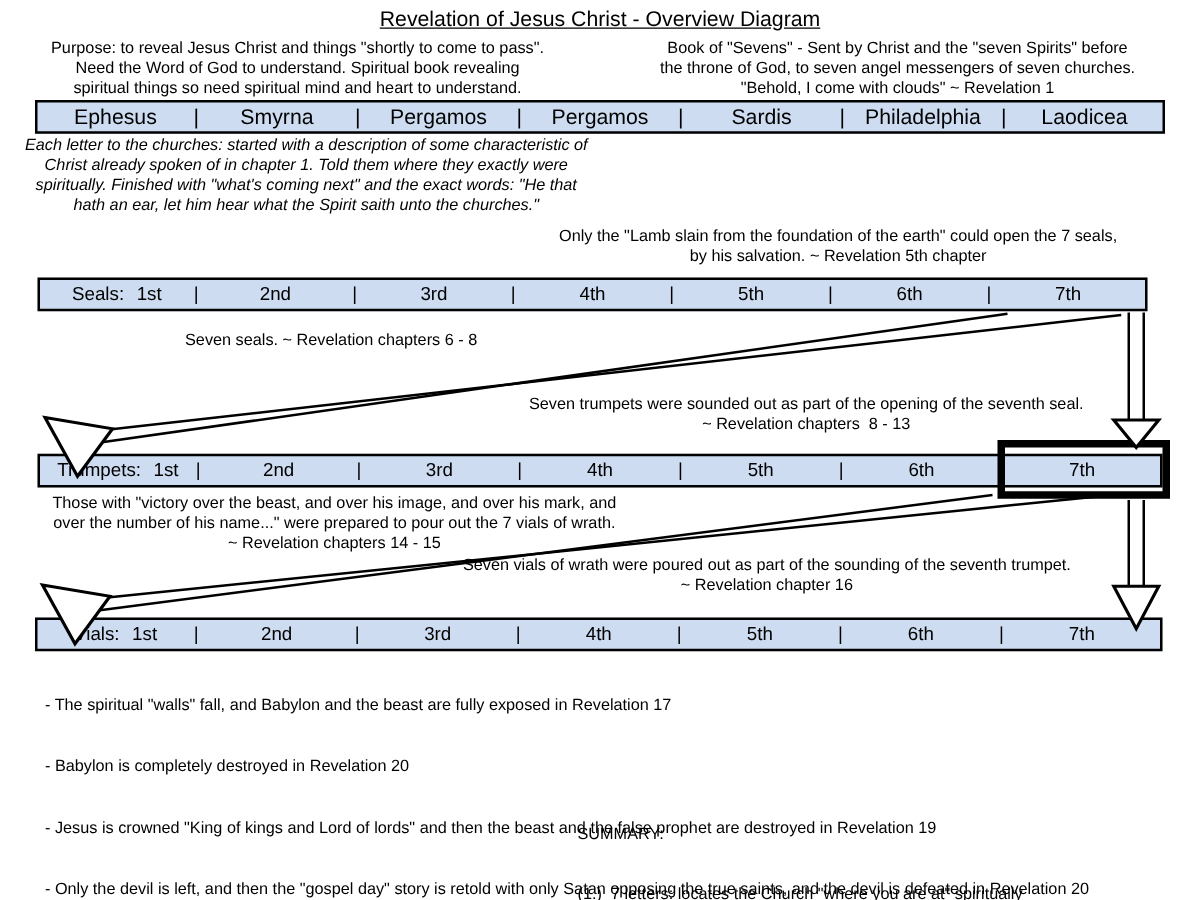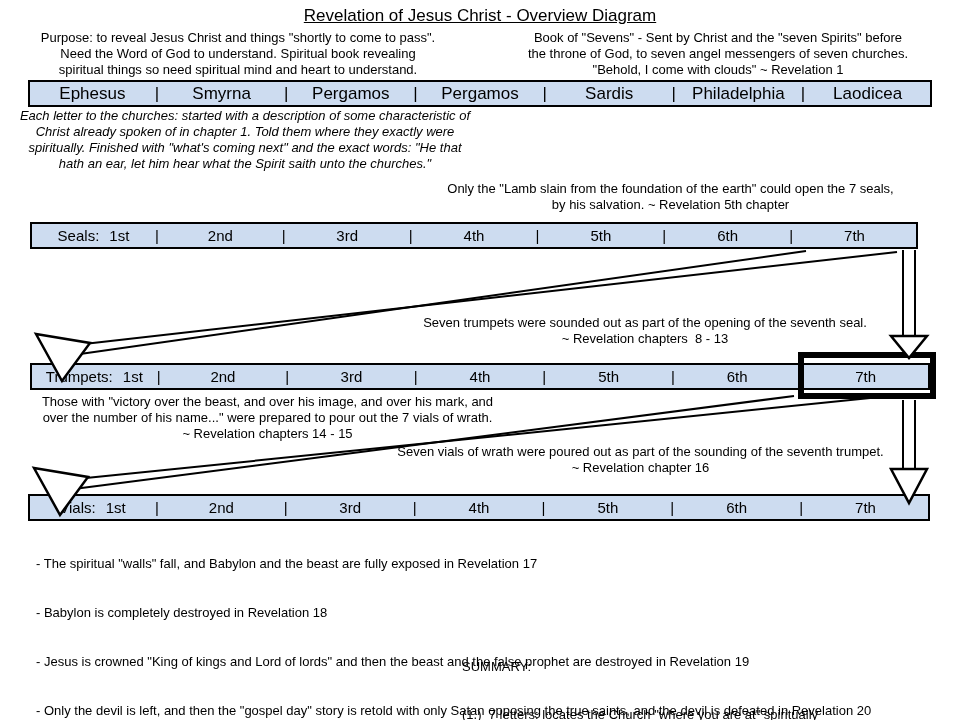--- a/index.html
+++ b/index.html
@@ -116,20 +116,21 @@
     <span class="sep">|</span>
     <div class="seg">
         <span>6th</span>
       </div>
     <span class="sep">|</span>
     <div class="seg">
         <span>7th</span>
       </div>
   </div>
 
+  <div class="txt" style="left:148px; top:264px; width:340px;">Seven seals. ~ Revelation chapters 6 - 8</div>
 
   <div class="txt center" style="left:384px; top:315px; width:522px;">Seven trumpets were sounded out as part of the opening of the seventh seal.
 ~ Revelation chapters  8 - 13</div>
 
   <div class="bar" style="left:30px; top:363px; width:900px;">
     <div class="seg">
       <span>Trumpets:</span>
       <span>1st</span>
     </div>
     <span class="sep">|</span>
@@ -157,21 +158,21 @@
         <span>7th</span>
       </div>
   </div>
 
   <div class="seventh-box"></div>
 
   <div class="txt center" style="left:15px; top:394px; width:505px;">Those with "victory over the beast, and over his image, and over his mark, and
 over the number of his name..." were prepared to pour out the 7 vials of wrath.
 ~ Revelation chapters 14 - 15</div>
 
-  <div class="txt center" style="left:378px; top:444px; width:525px;text-align:center;">Seven vials of wrath were poured out as part of the sounding of the seventh trumpet.
+  <div class="txt center" style="left:351px; top:444px; width:525px;text-align:center;">Seven vials of wrath were poured out as part of the sounding of the seventh trumpet.
 ~ Revelation chapter 16</div>
 
   <div class="bar" style="left:28px; top:494px; width:902px;">
     <div class="seg">
       <span>Vials:</span>
       <span>1st</span>
     </div>
     <span class="sep">|</span>
     <div class="seg">
         <span>2nd</span>
@@ -193,21 +194,21 @@
         <span>6th</span>
       </div>
     <span class="sep">|</span>
     <div class="seg">
         <span>7th</span>
       </div>
   </div>
 
   <div class="txt outcomes" style="left:36px; top:523px; width:912px;">
     <div>- The spiritual "walls" fall, and Babylon and the beast are fully exposed in Revelation 17</div>
-    <div>- Babylon is completely destroyed in Revelation 18</div>
+    <div>- Babylon is completely destroyed in Revelation 20</div>
     <div>- Jesus is crowned "King of kings and Lord of lords" and then the beast and the false prophet are destroyed in Revelation 19</div>
     <div>- Only the devil is left, and then the "gospel day" story is retold with only Satan opposing the true saints, and the devil is defeated in Revelation 20</div>
     
     
   </div>
 
   <div class="txt" style="left:462px; top:627px; width:485px;">
     <div>SUMMARY:</div>
     <div>(1.)  7 letters: locates the Church "where you are at" spiritually
 (2.)  7 seals, trumpets, vials: battle plan for "how to get to where you need to be"

